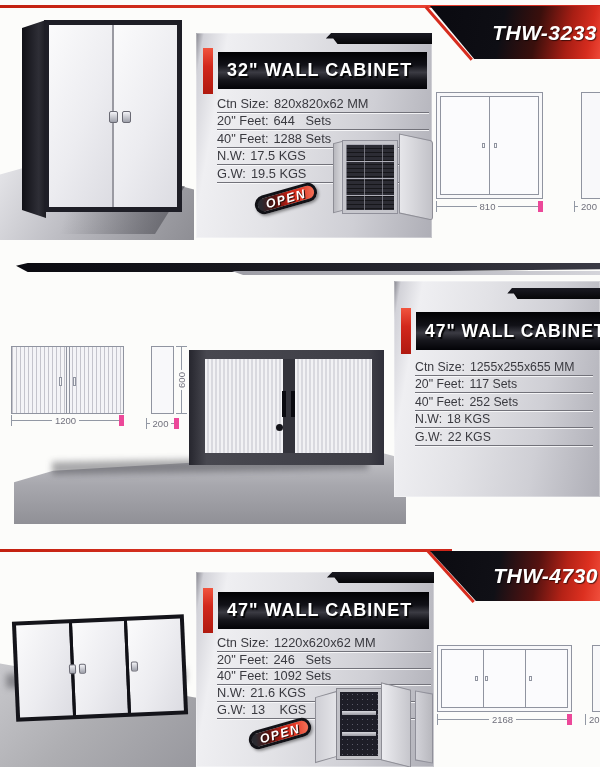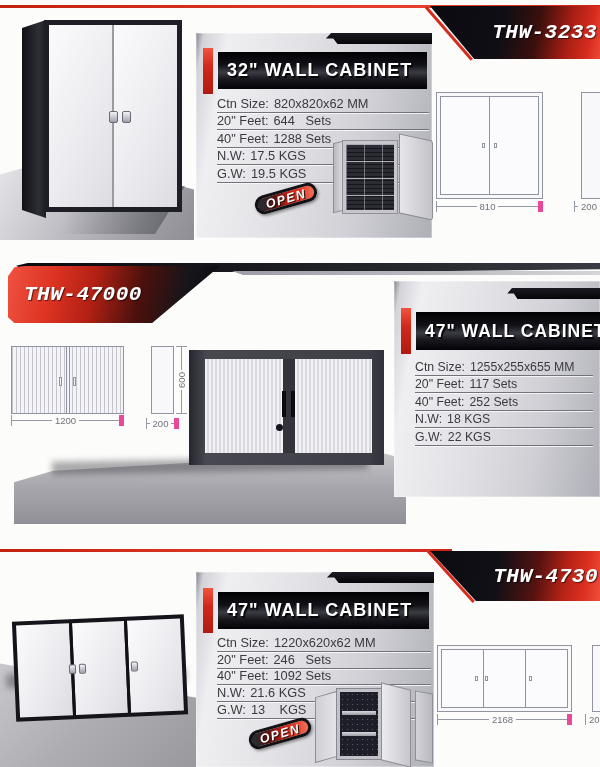--- a/index.html
+++ b/index.html
@@ -15,21 +15,21 @@
   #sec3 { top:545px; height:222px; }
   .abs { position:absolute; }
 
   
   .redline { position:absolute; height:2.5px; background:linear-gradient(90deg,#c2200f,#e84030 70%,#cc2418); }
   .rl1 { left:0; top:5px; width:600px; }
   .rl3 { left:0; top:4px; width:452px; }
   .diag { position:absolute; width:70px; height:2.5px; background:#d62c1e; transform-origin:0 0; }
   .dg1 { left:427px; top:6px; transform:rotate(49deg); }
   .dg3 { left:428px; top:4px; transform:rotate(48deg); }
-  .banner { position:absolute; display:flex; align-items:center; overflow:hidden;font-family:Liberation Mono, monospace; }
+  .banner { position:absolute; display:flex; align-items:center; overflow:hidden; }
   .b1 { left:430px; top:6px; width:170px; height:53px;
         clip-path:polygon(0 0,100% 0,100% 100%,26% 100%);
         background:linear-gradient(102deg,#0a0a10 0%,#0e0e14 42%,#3a0f0c 62%,#a81e14 80%,#d62c1e 92%,#ee4838 100%);
         justify-content:flex-end; padding-right:3px; }
   .b2 { left:8px; top:21px; width:212px; height:57px;
         clip-path:polygon(0 18%,3% 2%,8% 0,100% 0,68% 100%,3% 100%,0 90%);
         background:linear-gradient(102deg,#f05340 0%,#dc3222 22%,#b22114 40%,#4a100c 62%,#15151b 82%,#0a0a10 100%);
         padding-left:16px; }
   .b3 { left:430px; top:6px; width:170px; height:50px;
         clip-path:polygon(0 0,100% 0,100% 100%,27% 100%);
@@ -283,23 +283,20 @@
     </div>
     <div class="dside d1-side"></div>
     <div class="dim d1-dims">
       <span class="dimlabel">200</span>
     </div>
   </section>
 
   <section class="sec" id="sec2">
     <div class="abs swoosh"></div>
     <div class="abs swoosh-silver"></div>
-    <div class="banner b2">
-      <span class="model">THW-47000</span>
-    </div>
 
     <div class="dfront d2-front">
       <div class="d2-div"></div>
       <div class="dh dhA"></div>
       <div class="dh dhB"></div>
     </div>
     <div class="dim d2-dimw">
       <span class="dimlabel">1200</span>
     </div>
     <div class="dside d2-side"></div>

